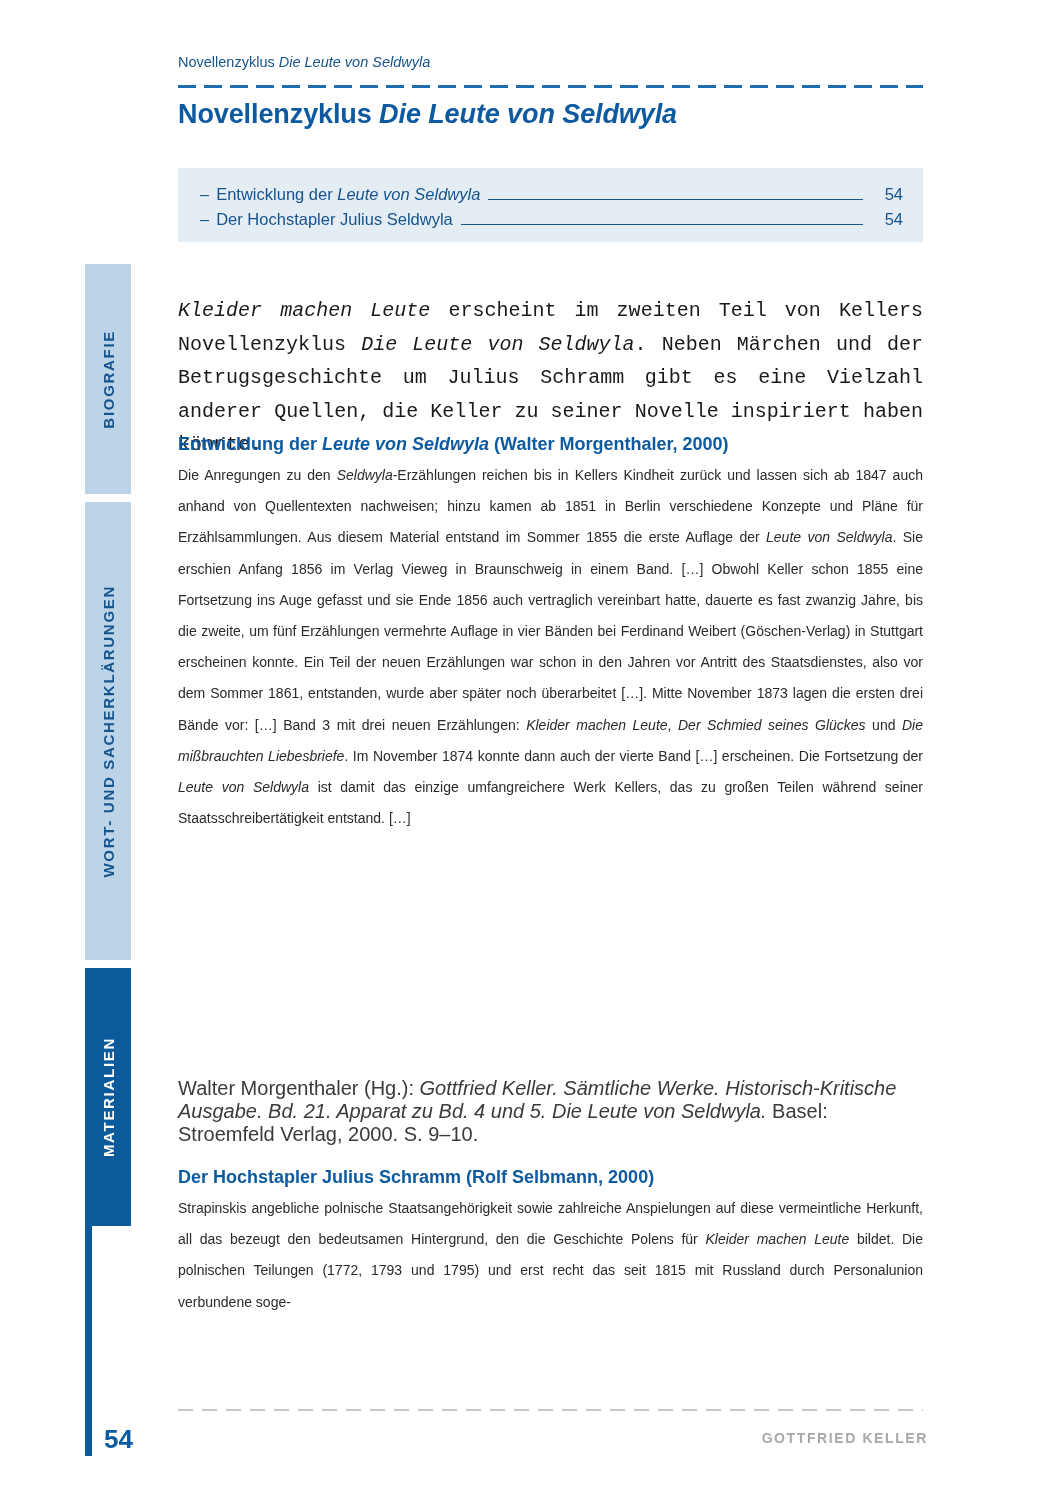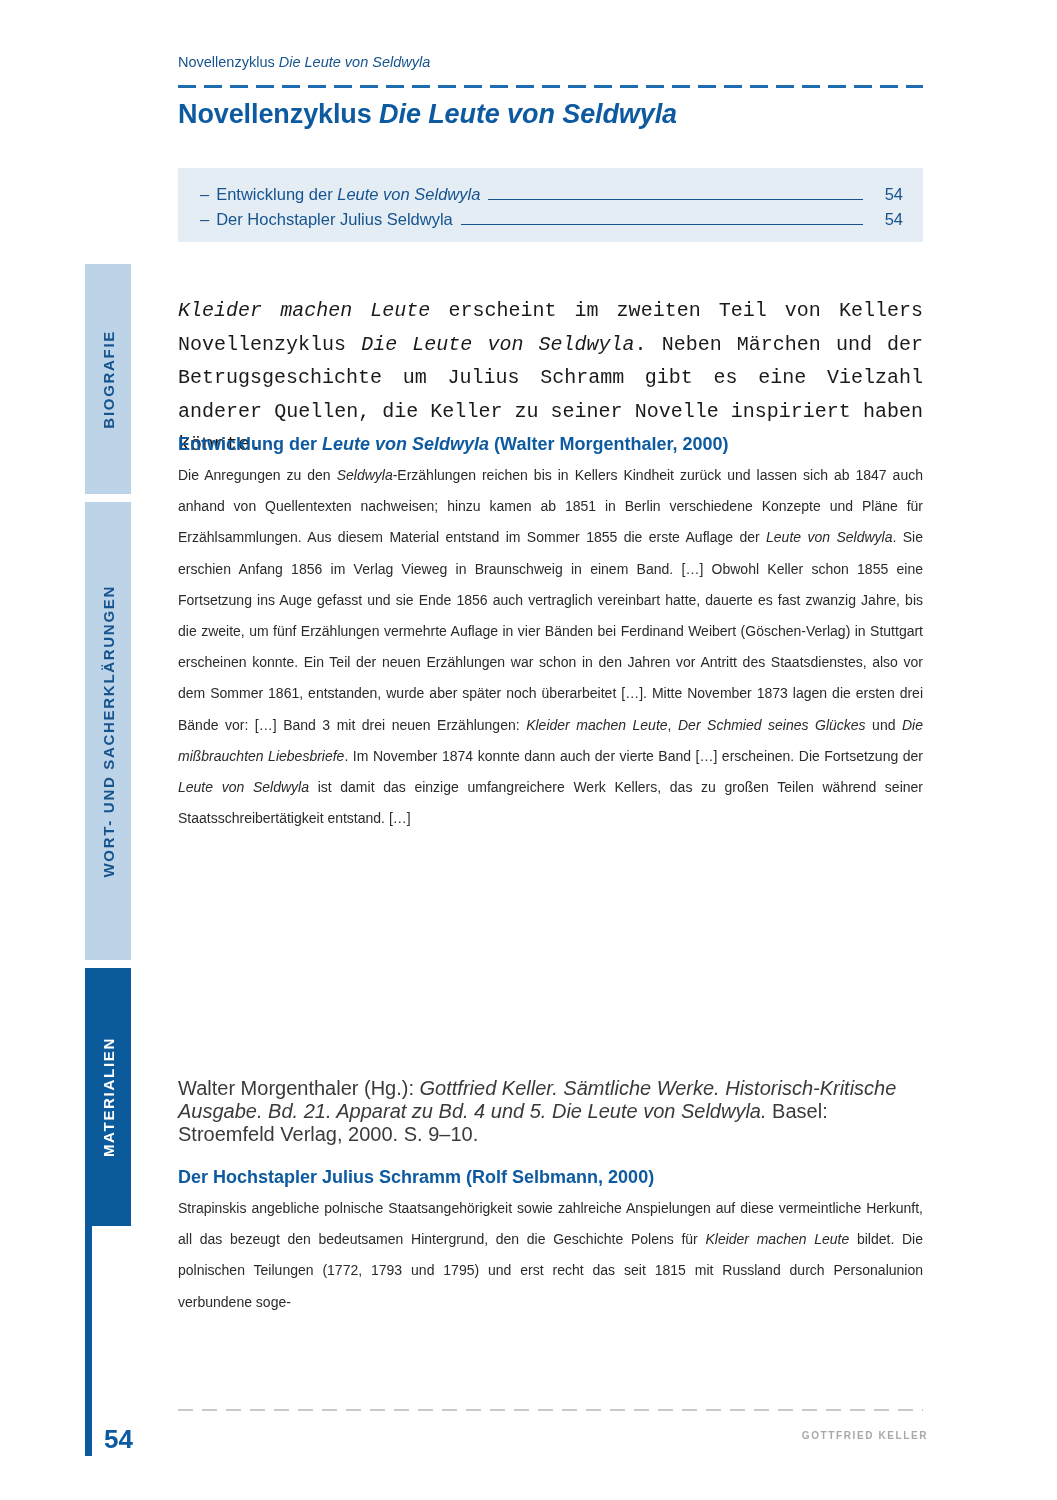--- a/index.html
+++ b/index.html
@@ -228,21 +228,21 @@
     left: 104px;
     top: 1424px;
     font-size: 26px;
     font-weight: bold;
     color: #0d5aa0;
   }
   .foot-brand {
     position: absolute;
     right: 129px;
     top: 1430px;
-    font-size: 10px;
+    font-size: 14px;
     font-weight: bold;
     letter-spacing: 1.6px;
     color: #a8a8a8;
     white-space: nowrap;
   }
 </style>
 </head>
 <body>
 
 <div class="side-tabs">

